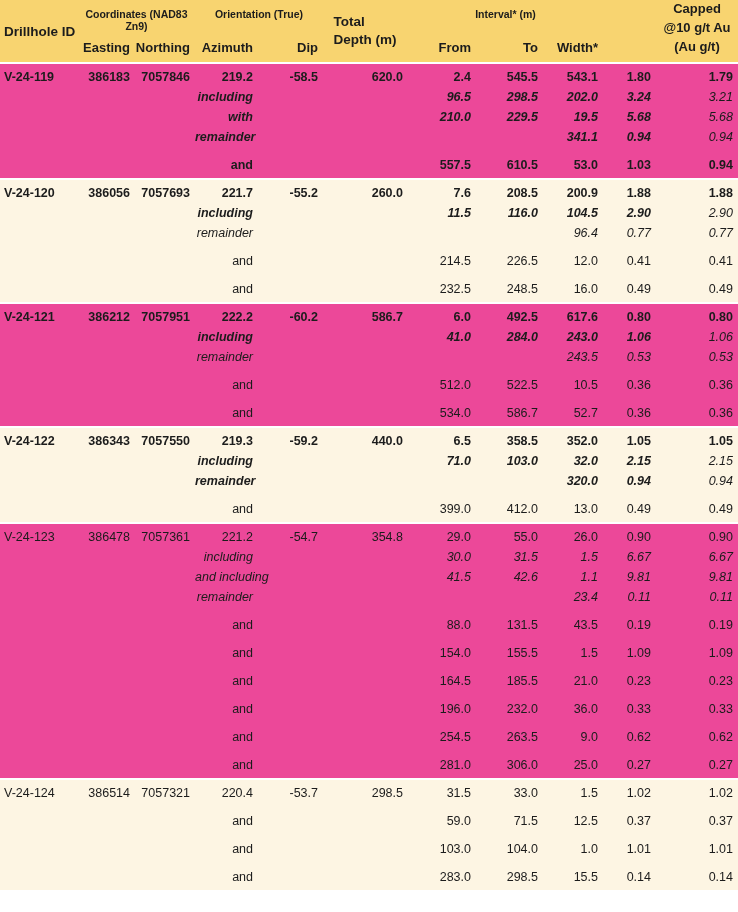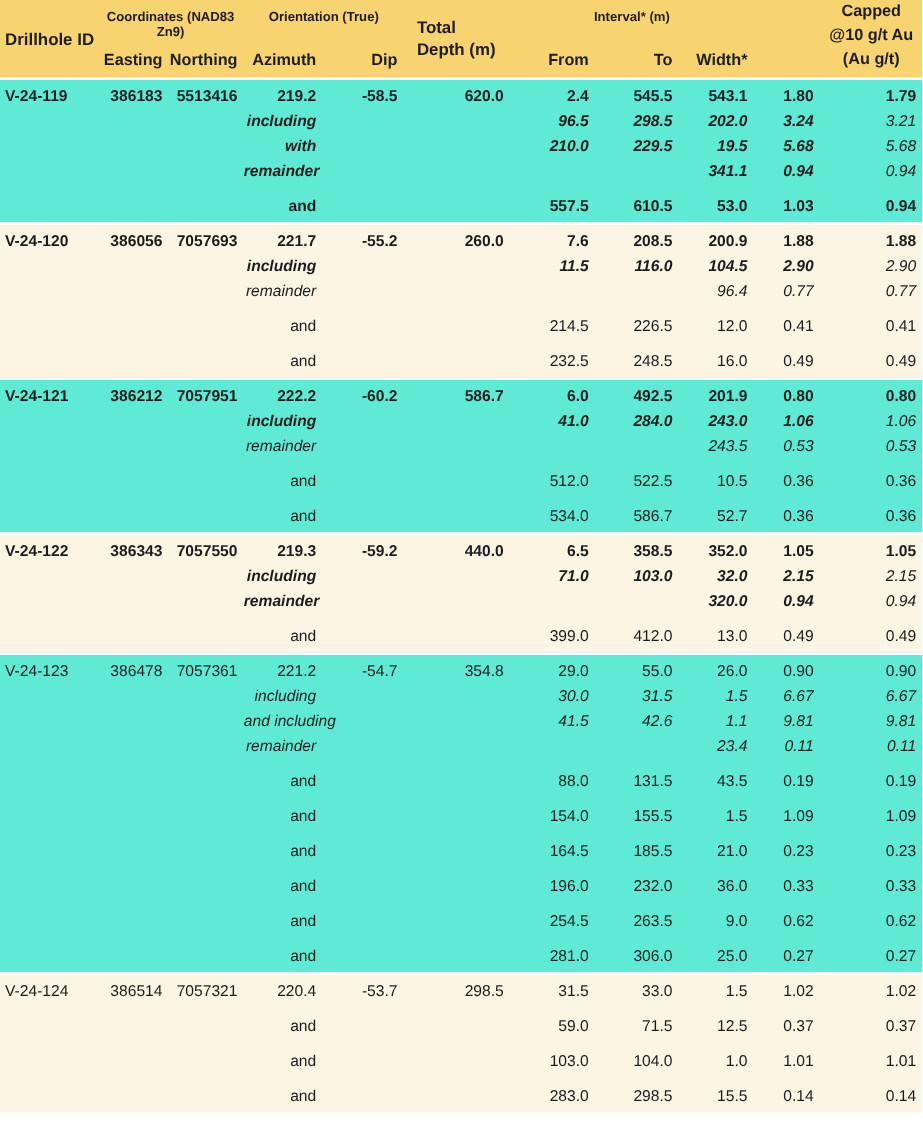--- a/index.html
+++ b/index.html
@@ -59,21 +59,21 @@
   }
   .sub-easting { grid-column:2; }
   .sub-northing { grid-column:3; }
   .sub-azimuth { grid-column:4; }
   .sub-dip { grid-column:5; }
   .sub-from { grid-column:7; }
   .sub-to { grid-column:8; }
   .sub-width { grid-column:9; }
   
   .block { border-top:2px solid #fff; padding:2px 0 3px; }
-  .block.white { background:#5eead4; }
+  .block.white { background:#ec4899; }
   .block.cream { background:var(--cream); }
   .block:last-child { flex:1; }
   .row {
     display:grid;
     grid-template-columns:var(--cols);
     height:20px; align-items:center;
     font-size:12.5px;
   }
   .row.row-main { height:21px; }
   .gap { height:8px; }
@@ -110,21 +110,21 @@
     <div class="h-sub sub-from">From</div>
     <div class="h-sub sub-to">To</div>
     <div class="h-sub sub-width">Width*</div>
   </div>
 
   <div id="table-body">
       <div class="block white">
         <div class="row s-b row-main">
           <div class="cell cell-id">V-24-119</div>
           <div class="cell">386183</div>
-          <div class="cell">5513416</div>
+          <div class="cell">7057846</div>
           <div class="cell">219.2</div>
           <div class="cell">-58.5</div>
           <div class="cell">620.0</div>
           <div class="cell">2.4</div>
           <div class="cell">545.5</div>
           <div class="cell">543.1</div>
           <div class="cell">1.80</div>
           <div class="cell cell-capped">1.79</div>
         </div>
         <div class="row s-bi">
@@ -253,21 +253,21 @@
       <div class="block white">
         <div class="row s-b row-main">
           <div class="cell cell-id">V-24-121</div>
           <div class="cell">386212</div>
           <div class="cell">7057951</div>
           <div class="cell">222.2</div>
           <div class="cell">-60.2</div>
           <div class="cell">586.7</div>
           <div class="cell">6.0</div>
           <div class="cell">492.5</div>
-          <div class="cell">201.9</div>
+          <div class="cell">617.6</div>
           <div class="cell">0.80</div>
           <div class="cell cell-capped">0.80</div>
         </div>
         <div class="row s-bi">
           <div class="cell cell-id"></div>
           <div class="cell"></div>
           <div class="cell"></div>
           <div class="cell">including</div>
           <div class="cell"></div>
           <div class="cell"></div>

